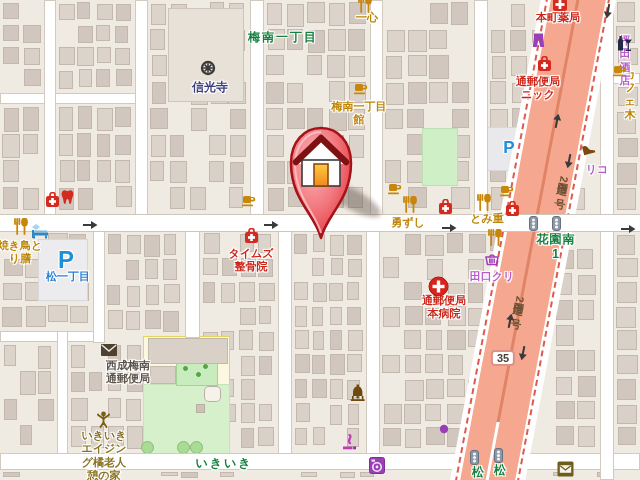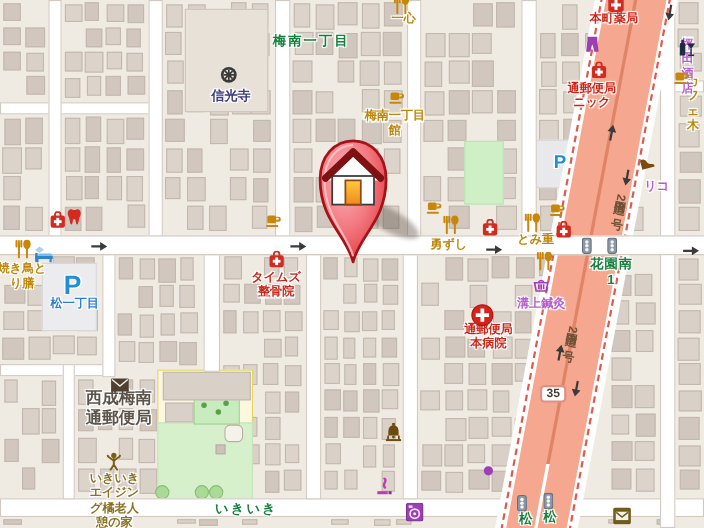--- a/index.html
+++ b/index.html
@@ -484,23 +484,23 @@
 木</div>
       <div class="lbl medical" style="left: 558px; top: 18px; font-size: 11px;">本町薬局</div>
       <div class="lbl medical" style="left: 538px; top: 88px; font-size: 11px;">通郵便局
 ニック</div>
       <div class="lbl medical" style="left: 444px; top: 307px; font-size: 11px;">通郵便局
 本病院</div>
       <div class="lbl medical" style="left: 251px; top: 260px; font-size: 11px;">タイムズ
 整骨院</div>
       <div class="lbl shop" style="left: 625px; top: 61px; font-size: 11px;">坪田酒店</div>
       <div class="lbl shop" style="left: 597px; top: 170px; font-size: 11px;">リコ</div>
-      <div class="lbl shop" style="left: 492px; top: 277px; font-size: 11px;">溝上鍼灸</div>
+      <div class="lbl shop" style="left: 492px; top: 277px; font-size: 11px;">田口クリ</div>
       <div class="lbl parking" style="left: 68px; top: 277px; font-size: 11px;">松一丁目</div>
-      <div class="lbl public" style="left: 108px; top: 372px; font-size: 15px;">西成梅南
+      <div class="lbl public" style="left: 108px; top: 372px; font-size: 11px; padding-left: 40px;">西成梅南
 通郵便局</div>
       <div class="lbl elder" style="left: 104px; top: 456px; font-size: 11px;">いきいき
 エイジン
 グ橘老人
 憩の家</div>
       <div class="roadlbl" style="left: 563px; top: 183px; transform: translate(-50%, -50%) rotate(10deg);">国道26号</div>
       <div class="roadlbl" style="left: 519px; top: 303px; transform: translate(-50%, -50%) rotate(10deg);">国道26号</div>
       <div class="pmark" style="left: 66px; top: 260px; font-size: 24px;">P</div>
       <div class="pmark" style="left: 509px; top: 148px; font-size: 17px;">P</div>
     </div>

